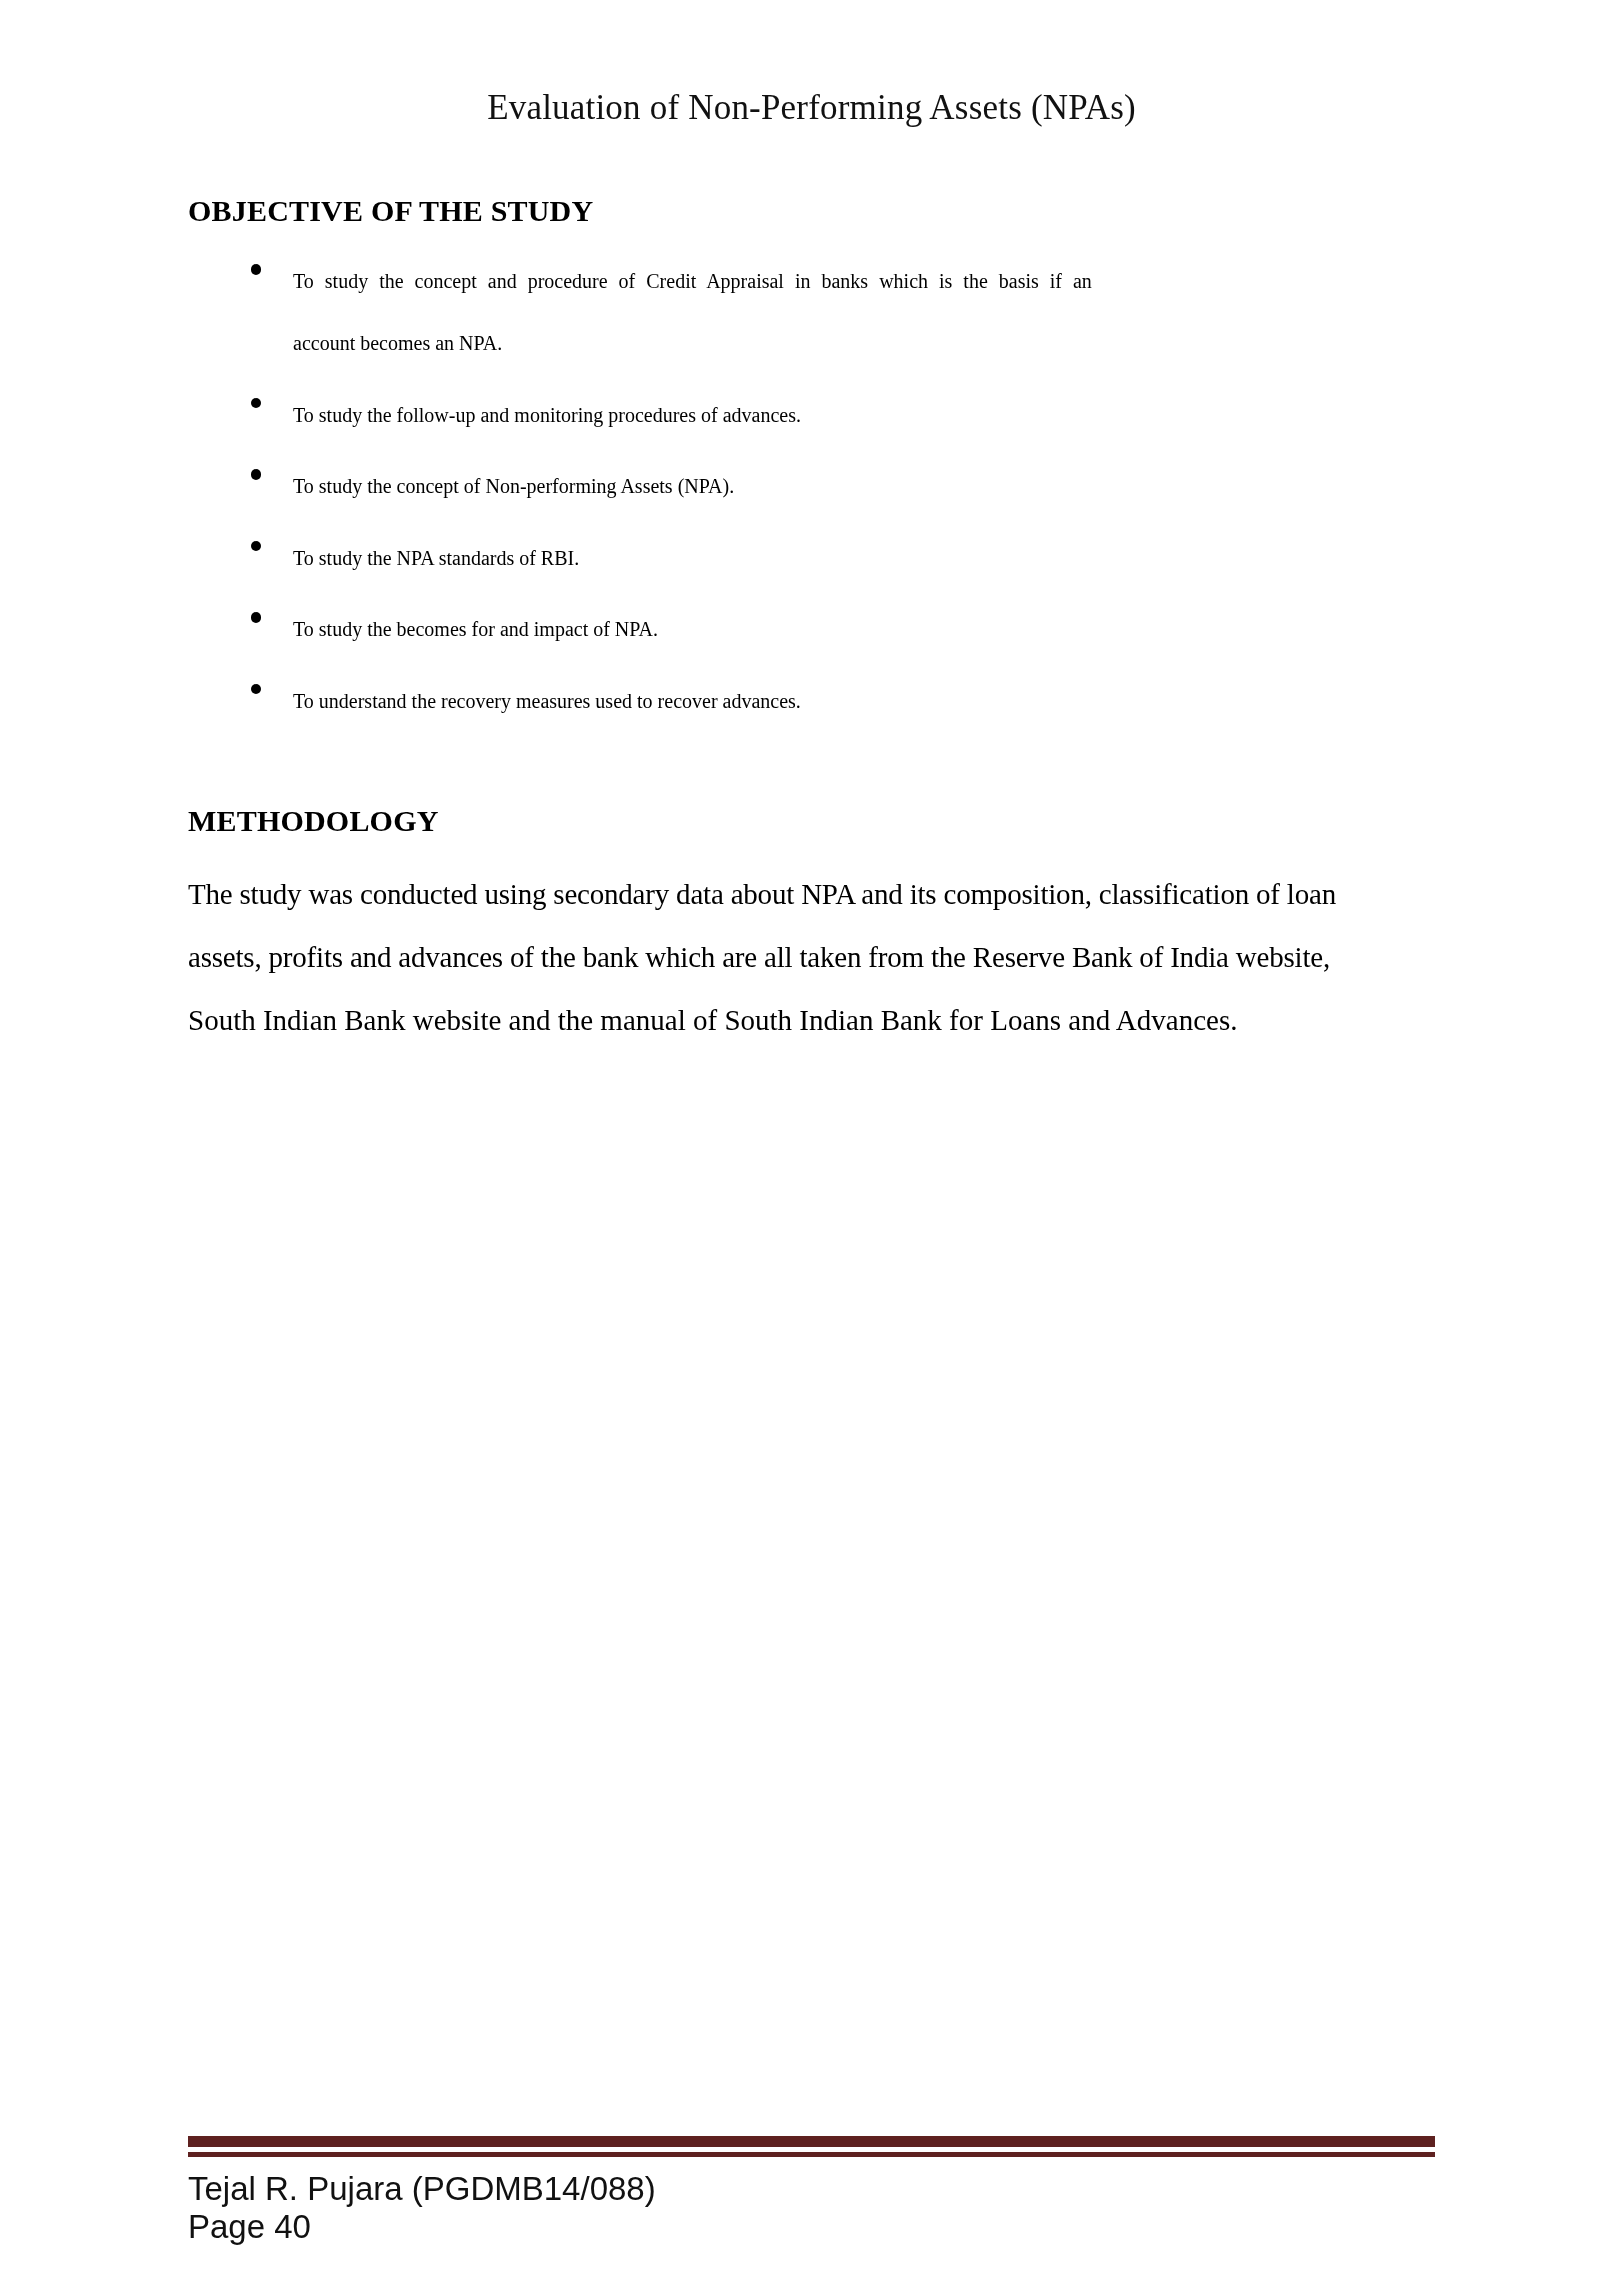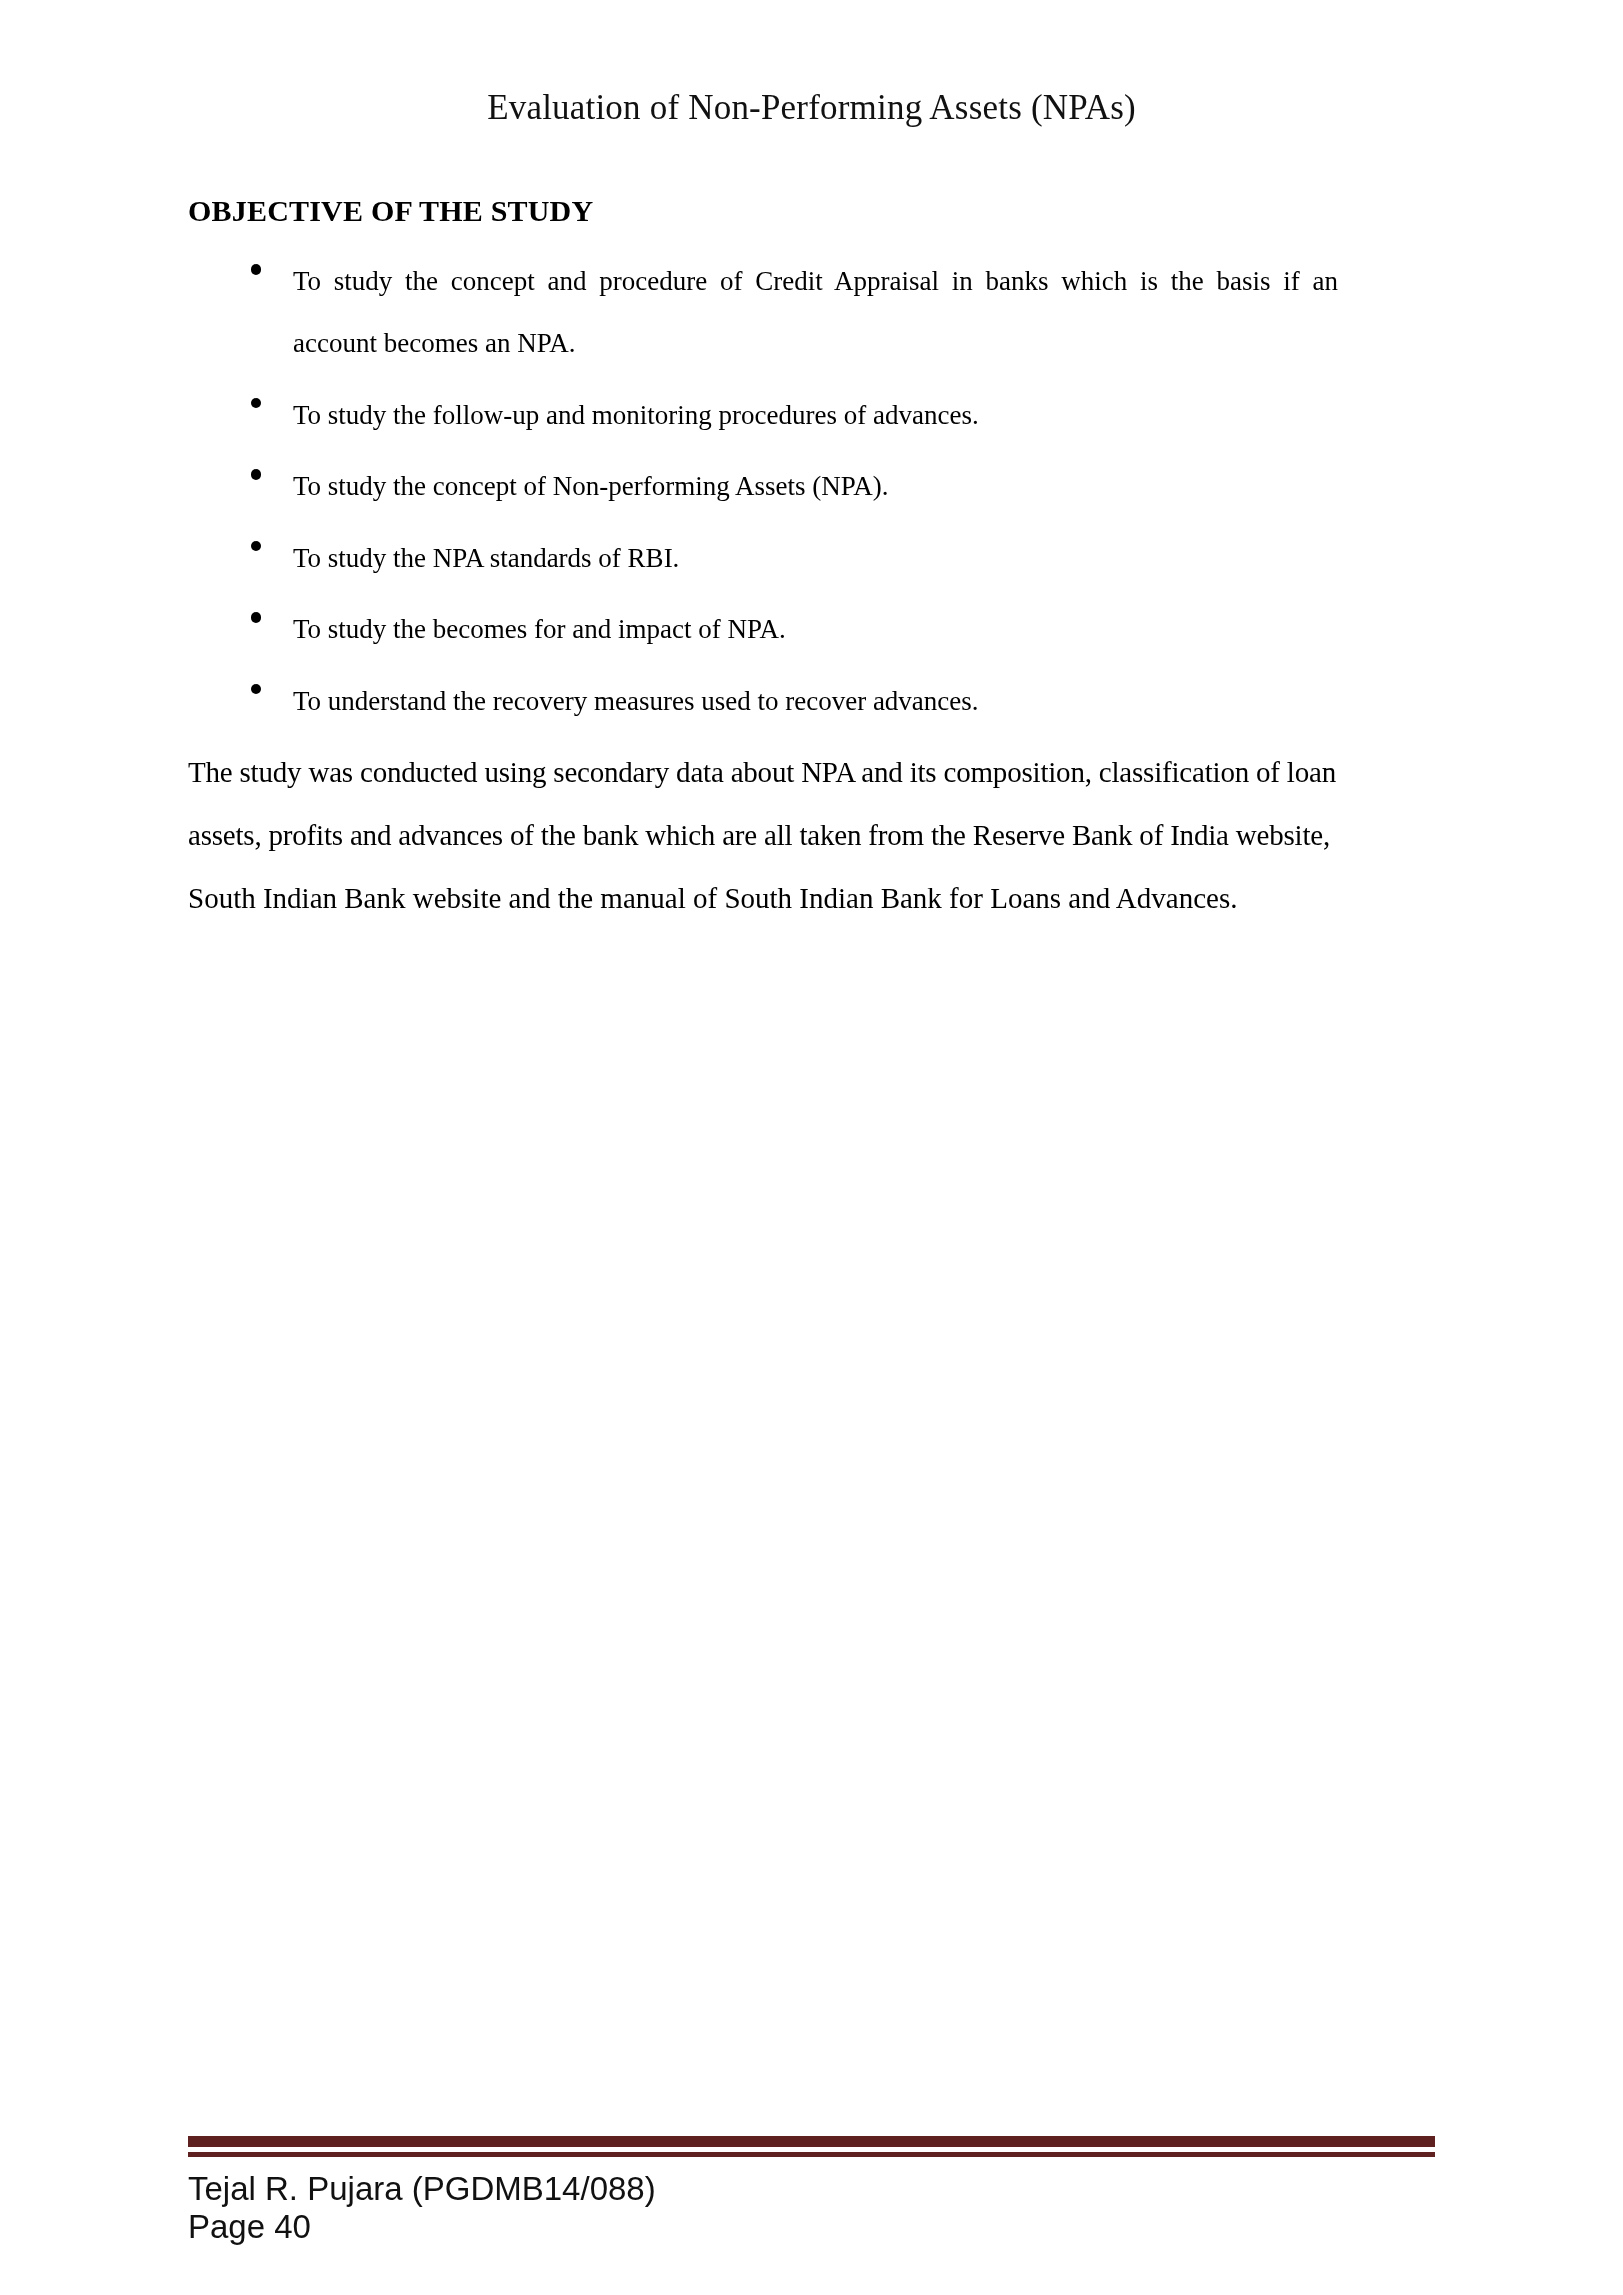--- a/index.html
+++ b/index.html
@@ -77,21 +77,21 @@
     top: 14.3px;
     width: 10.3px;
     height: 10.3px;
     background: #000000;
     border-radius: 50%;
     display: block;
   }
 
   .li-text {
     display: block;
-    font-size: 27px;
+    font-size: 20px;
     line-height: 62px;
     color: #000000;
     white-space: nowrap;
   }
 
   
   .li-text.justify-line {
     text-align: justify;
     white-space: normal;
   }
@@ -193,20 +193,21 @@
       </li>
 
       <li>
         <span class="bullet"></span>
         <span class="li-text">To understand the recovery measures used to recover advances.</span>
       </li>
 
 
     </ul>
 
+    <h2 class="section-heading second">METHODOLOGY</h2>
 
     <p class="methodology-para">
       <span class="pline tight">The study was conducted using secondary data about NPA and its composition, classification of loan</span>
       <span class="pline tight">assets, profits and advances of the bank which are all taken from the Reserve Bank of India website,</span>
       <span class="pline">South Indian Bank website and the manual of South Indian Bank for Loans and Advances.</span>
     </p>
 
   </div>
 
   <div class="footer">

